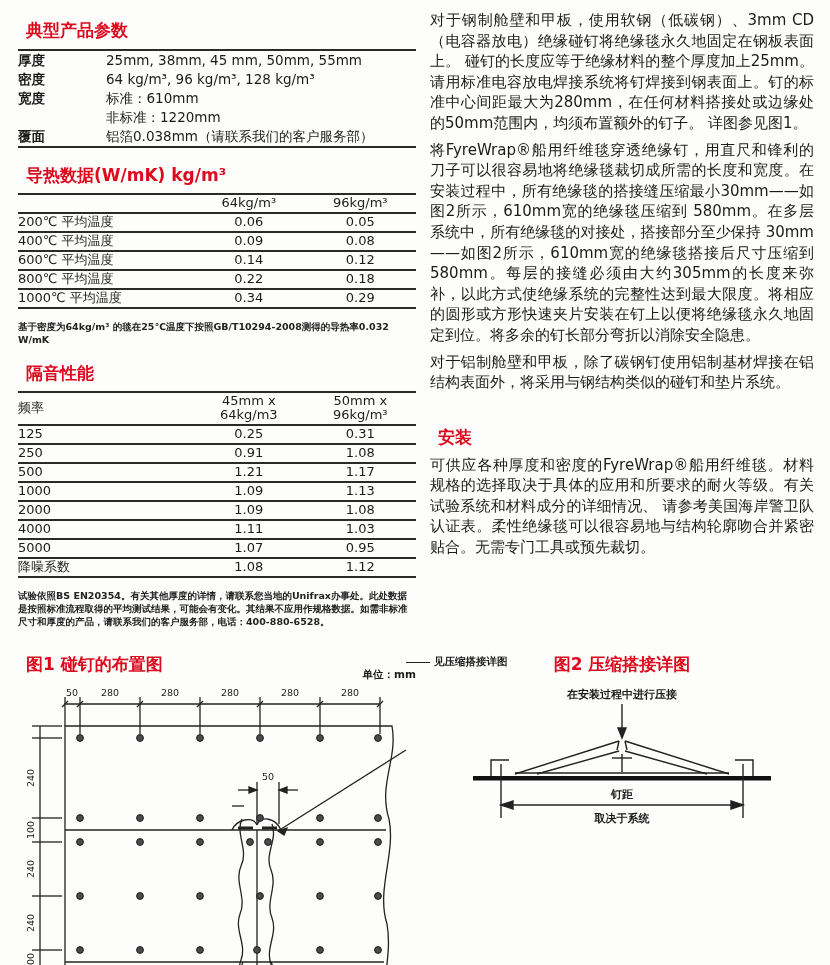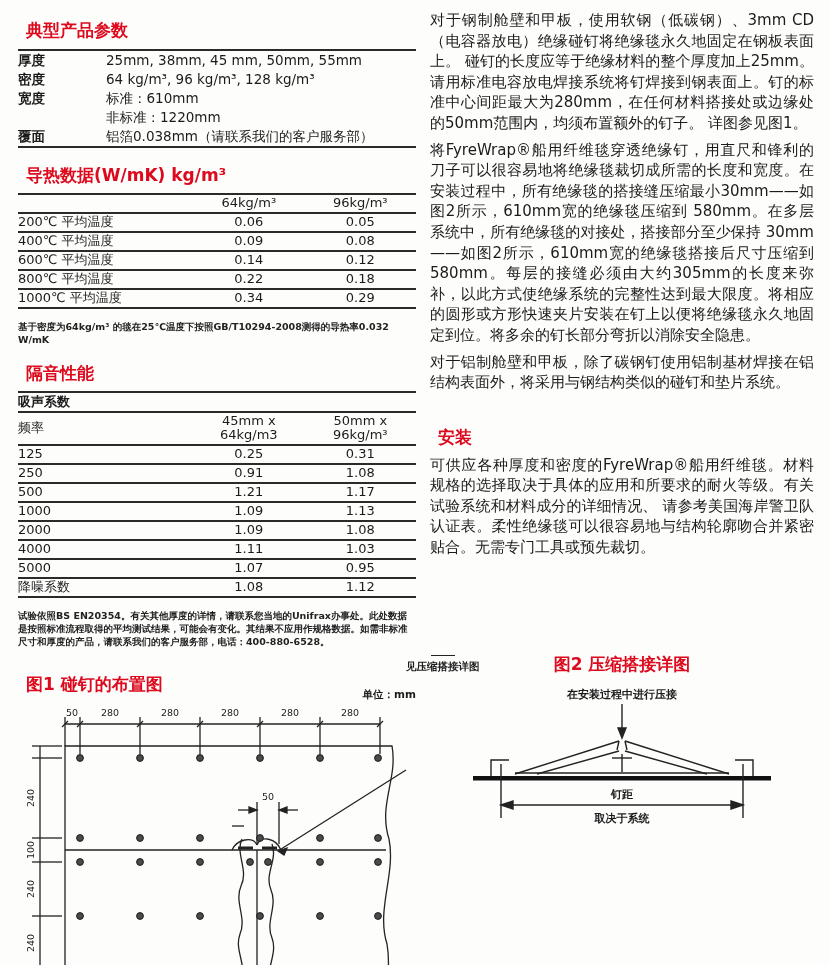--- a/index.html
+++ b/index.html
@@ -45,21 +45,21 @@
   .fig1-svg{display:block;margin-left:-8px;margin-top:2px;}
 
   
   .para{font-size:15px;line-height:20.6px;text-align:justify;margin:0 0 6px;font-weight:500;}
   .install-title{margin-top:34px;}
   .fig2-title{margin-top:96px;text-align:center;}
   .fig2-svg{display:block;margin:10px auto 0;}
 
   
   .callout{position:absolute;left:406px;top:655px;font-size:10.5px;font-weight:bold;
-    display:flex;align-items:center;gap:4px;flex-direction:column;}
+    display:flex;align-items:center;gap:4px;}
   .leader-dash{display:inline-block;width:24px;height:0;border-top:1.6px solid #222;}
 
   svg text{font-family:"DejaVu Sans","Liberation Sans",sans-serif;}
 </style>
 </head>
 <body>
 
 <div class="page">
 
   <div class="col-left">
@@ -128,23 +128,20 @@
           </tr>
         </tbody>
       </table>
       <div class="footnote">基于密度为64kg/m³ 的毯在25℃温度下按照GB/T10294-2008测得的导热率0.032 W/mK</div>
     </div>
 
     <div class="sect">
       <h2 class="h-red">隔音性能</h2>
       <table class="rule-table acoustic">
         <thead>
-          <tr class="subhead">
-            <th colspan="3">吸声系数</th>
-          </tr>
           <tr class="colhead">
             <th class="lbl bold">频率</th>
             <th class="num">45mm x 64kg/m3</th>
             <th class="num">50mm x 96kg/m³</th>
           </tr>
         </thead>
         <tbody>
           <tr>
             <td class="lbl">125</td>
             <td class="num">0.25</td>

